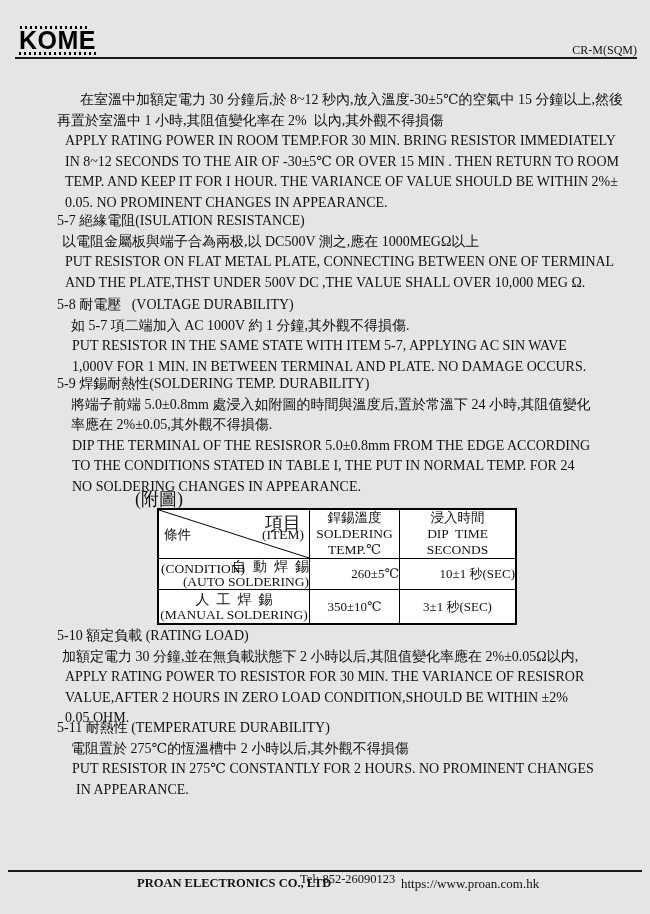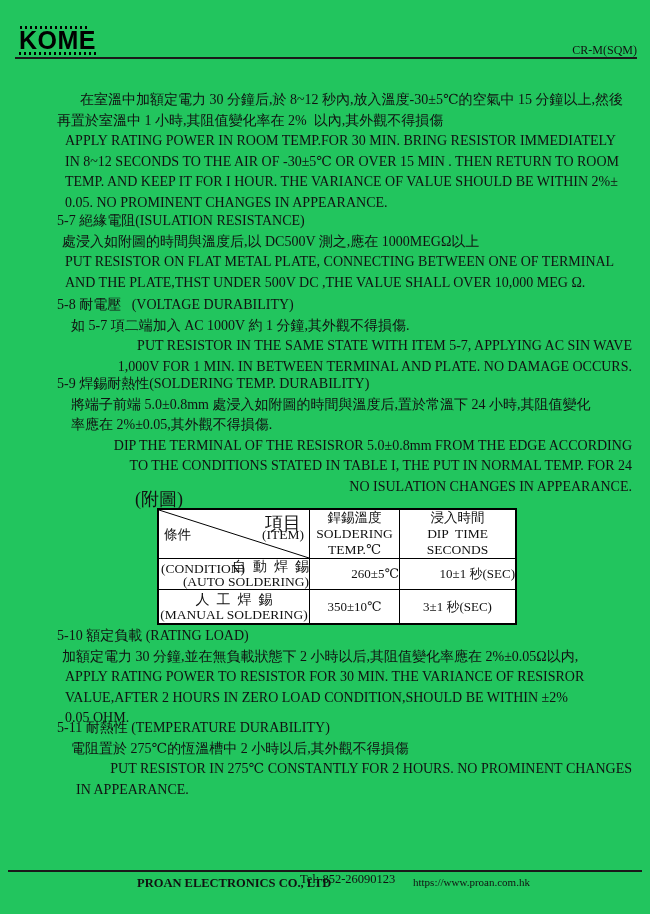--- a/index.html
+++ b/index.html
@@ -4,21 +4,21 @@
 <style>
   html,body{margin:0;padding:0;}
   body{
     width:650px;height:914px;
     background:#ffffff;
     font-family:"Liberation Serif","DejaVu Serif",serif;
     color:#111;
     position:relative;
     overflow:hidden;
   }
-  .page{position:absolute;inset:0;width:650px;height:914px;background:#22c55e;}
+  .page{position:absolute;inset:0;width:650px;height:914px;background:#e5e5e5;}
 
   
   .logo-wrap{position:absolute;left:19px;top:26px;}
   .dots{height:3px;background:repeating-linear-gradient(to right,#000 0 2px,transparent 2px 5px);}
   .dots.top{width:70px;margin-left:1px;}
   .dots.bottom{width:78px;margin-top:1px;}
   .logo-text{
     font-family:"Liberation Sans","DejaVu Sans",sans-serif;
     font-weight:bold;font-size:25px;line-height:21px;letter-spacing:0.5px;
     color:#000;margin-top:1px;
@@ -32,21 +32,21 @@
   
   .sec{position:absolute;left:57px;width:575px;}
   .ln{
     font-size:14px;line-height:20.5px;height:20.5px;
     white-space:pre;color:#111;
   }
   .ln.h{padding-left:0;}
   .ln.zh{padding-left:5px;}
   .ln.en{padding-left:8px;}
   .ln.zh2{padding-left:14px;}
-  .ln.en2{padding-left:15px;text-align:right;}
+  .ln.en2{padding-left:15px;}
   .ln.first{padding-left:23px;}
   .ln.in19{padding-left:19px;}
 
   .caption{position:absolute;left:135px;top:487px;font-size:18px;color:#111;}
 
   
   .tbl-wrap{position:absolute;left:157px;top:508px;}
   table.spec{border-collapse:collapse;table-layout:fixed;background:#fff;border:2px solid #000;}
   table.spec td{border:1.5px solid #000;padding:0;vertical-align:middle;text-align:center;color:#111;}
   td.c1{width:150px;}
@@ -63,21 +63,21 @@
   .corner .t-cond-en{position:absolute;left:2px;top:31px;font-size:13.5px;margin-top:20px;}
   .hcell{font-size:13.5px;line-height:16px;white-space:pre;}
   .ccell-zh{font-size:14px;line-height:15px;white-space:pre;}
   .ccell-en{font-size:13.5px;line-height:15px;white-space:pre;}
   .vcell{font-size:13px;white-space:pre;}
 
   
   .rule-bottom{position:absolute;left:8px;top:870px;width:634px;height:2px;background:#1a1a1a;}
   .footer-co{position:absolute;left:137px;top:876px;font-size:12.5px;color:#111;font-weight:bold;}
   .footer-tel{position:absolute;left:300px;top:872px;font-size:12.5px;color:#111;}
-  .footer-url{position:absolute;left:413px;top:876px;font-size:11px;color:#111;}
+  .footer-url{position:absolute;left:401px;top:876px;font-size:13px;color:#111;}
 </style>
 </head>
 <body>
 
 <div class="page">
 
   <div class="logo-wrap">
     <div class="dots top"></div>
     <div class="logo-text">KOME</div>
     <div class="dots bottom"></div>
@@ -89,39 +89,39 @@
     <div class="ln first">在室溫中加額定電力 30 分鐘后,於 8~12 秒內,放入溫度-30±5℃的空氣中 15 分鐘以上,然後</div>
     <div class="ln h">再置於室溫中 1 小時,其阻值變化率在 2%  以內,其外觀不得損傷</div>
     <div class="ln en">APPLY RATING POWER IN ROOM TEMP.FOR 30 MIN. BRING RESISTOR IMMEDIATELY</div>
     <div class="ln en">IN 8~12 SECONDS TO THE AIR OF -30±5℃ OR OVER 15 MIN . THEN RETURN TO ROOM</div>
     <div class="ln en">TEMP. AND KEEP IT FOR I HOUR. THE VARIANCE OF VALUE SHOULD BE WITHIN 2%±</div>
     <div class="ln en">0.05. NO PROMINENT CHANGES IN APPEARANCE.</div>
   </div>
 
   <div class="sec" style="top:211px">
     <div class="ln h">5-7 絕緣電阻(ISULATION RESISTANCE)</div>
-    <div class="ln zh">處浸入如附圖的時間與溫度后,以 DC500V 測之,應在 1000MEGΩ以上</div>
+    <div class="ln zh">以電阻金屬板與端子合為兩极,以 DC500V 測之,應在 1000MEGΩ以上</div>
     <div class="ln en">PUT RESISTOR ON FLAT METAL PLATE, CONNECTING BETWEEN ONE OF TERMINAL</div>
     <div class="ln en">AND THE PLATE,THST UNDER 500V DC ,THE VALUE SHALL OVER 10,000 MEG Ω.</div>
   </div>
 
   <div class="sec" style="top:295px">
     <div class="ln h">5-8 耐電壓   (VOLTAGE DURABILITY)</div>
     <div class="ln zh2">如 5-7 項二端加入 AC 1000V 約 1 分鐘,其外觀不得損傷.</div>
     <div class="ln en2">PUT RESISTOR IN THE SAME STATE WITH ITEM 5-7, APPLYING AC SIN WAVE</div>
     <div class="ln en2">1,000V FOR 1 MIN. IN BETWEEN TERMINAL AND PLATE. NO DAMAGE OCCURS.</div>
   </div>
 
   <div class="sec" style="top:374px">
     <div class="ln h">5-9 焊錫耐熱性(SOLDERING TEMP. DURABILITY)</div>
     <div class="ln zh2">將端子前端 5.0±0.8mm 處浸入如附圖的時間與溫度后,置於常溫下 24 小時,其阻值變化</div>
     <div class="ln zh2">率應在 2%±0.05,其外觀不得損傷.</div>
     <div class="ln en2">DIP THE TERMINAL OF THE RESISROR 5.0±0.8mm FROM THE EDGE ACCORDING</div>
     <div class="ln en2">TO THE CONDITIONS STATED IN TABLE I, THE PUT IN NORMAL TEMP. FOR 24</div>
-    <div class="ln en2">NO ISULATION CHANGES IN APPEARANCE.</div>
+    <div class="ln en2">NO SOLDERING CHANGES IN APPEARANCE.</div>
   </div>
 
   <div class="caption">(附圖)</div>
 
   <div class="tbl-wrap">
     <table class="spec">
       <tbody>
           <tr class="hd">
         <td class="c1">
           <div class="corner">

